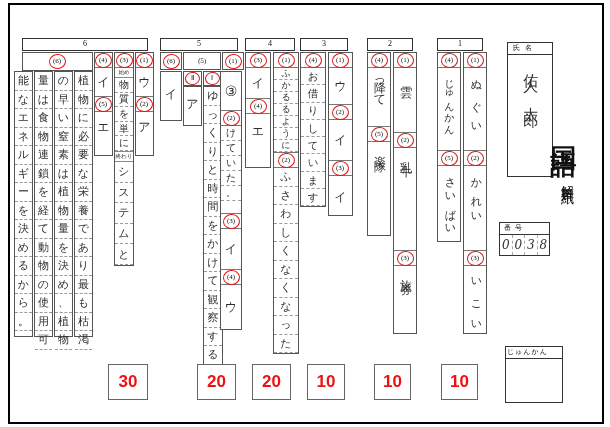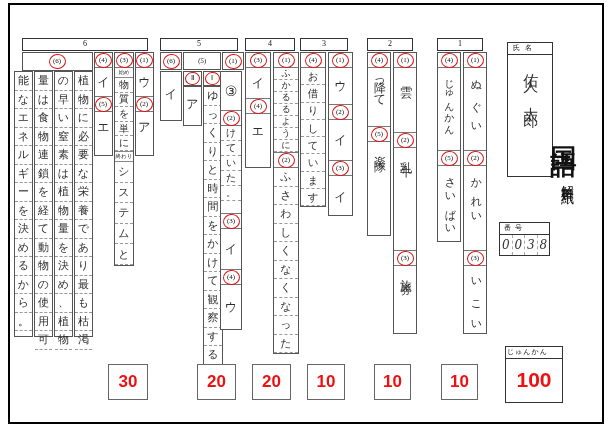--- a/index.html
+++ b/index.html
@@ -529,21 +529,20 @@
     <div class="digits">
       <div class="digit">0</div>
       <div class="digit">0</div>
       <div class="digit">3</div>
       <div class="digit">8</div>
     </div>
   </div>
 
   <div class="labelbox" id="totalbox">
     <div class="lb-head printed">じゅんかん</div>
-    <div class="total-val">100</div>
   </div>
 
   <div class="score-box" id="sc0">
       <span class="score-val">30</span>
     </div>
   <div class="score-box" id="sc1">
       <span class="score-val">20</span>
     </div>
   <div class="score-box" id="sc2">
       <span class="score-val">20</span>

